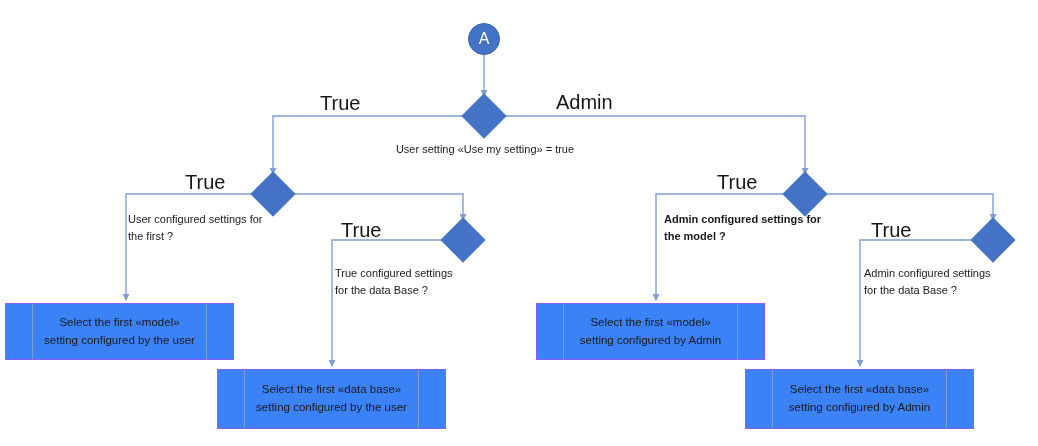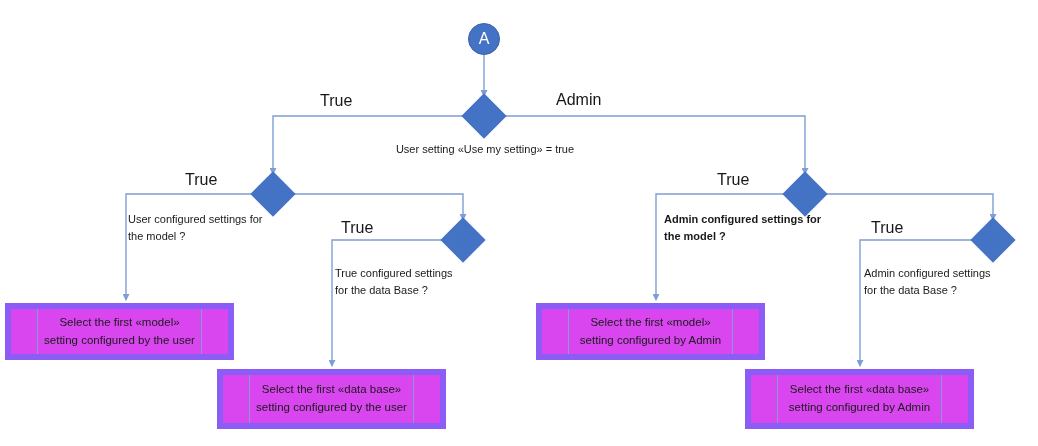--- a/index.html
+++ b/index.html
@@ -47,22 +47,22 @@
     line-height: 1;
   }
 
   .decision {
     background: #4472C4;
     transform: rotate(45deg);
   }
 
   
   .process {
-    background: #d946ef;
-    border: 6px solid #8b5cf6;
+    background: #3b82f6;
+    border: 1px solid #8b5cf6;
     display: flex;
     align-items: center;
     justify-content: center;
   }
   .process .rule {
     position: absolute;
     top: 0;
     bottom: 0;
     width: 0;
     border-left: 1px solid #7f9ed4;
@@ -80,21 +80,21 @@
     white-space: pre-line;
   }
 
   
   .label {
     position: absolute;
     color: #1a1a1a;
     white-space: pre-line;
   }
   .branch-label {
-    font-size: 16px;
+    font-size: 20px;
     line-height: 1;
     color: #171717;
   }
   .cond-label {
     font-size: 11px;
     line-height: 1.55;
   }
   .cond-label.center { text-align: center; }
 </style>
 </head>
@@ -133,21 +133,21 @@
   <div class="node connector-circle" style="left:468px; top:23px; width:32px; height:32px;">A</div>
 
   <div class="node decision" style="left:468px; top:100px; width:32px; height:32px;"></div>
   <div class="label branch-label" style="left:320px; top:93px;">True</div>
   <div class="label branch-label" style="left:556px; top:92px;">Admin</div>
   <div class="label cond-label center" style="left:350px; top:141px; width:270px;">User setting «Use my setting» = true</div>
 
   <div class="node decision" style="left:257px; top:178px; width:32px; height:32px;"></div>
   <div class="label branch-label" style="left:185px; top:172px;">True</div>
   <div class="label cond-label" style="left:128px; top:211px; width:190px;">User configured settings for
-the model ?</div>
+the first ?</div>
 
   <div class="node decision" style="left:447px; top:224px; width:32px; height:32px;"></div>
   <div class="label branch-label" style="left:341px; top:220px;">True</div>
   <div class="label cond-label" style="left:335px; top:265px; width:185px;">True configured settings
 for the data Base  ?</div>
 
   <div class="node decision" style="left:789px; top:178px; width:32px; height:32px;"></div>
   <div class="label branch-label" style="left:717px; top:172px;">True</div>
   <div class="label cond-label" style="left:664px; top:211px; width:195px;font-weight:bold;">Admin configured settings for
 the model ?</div>

